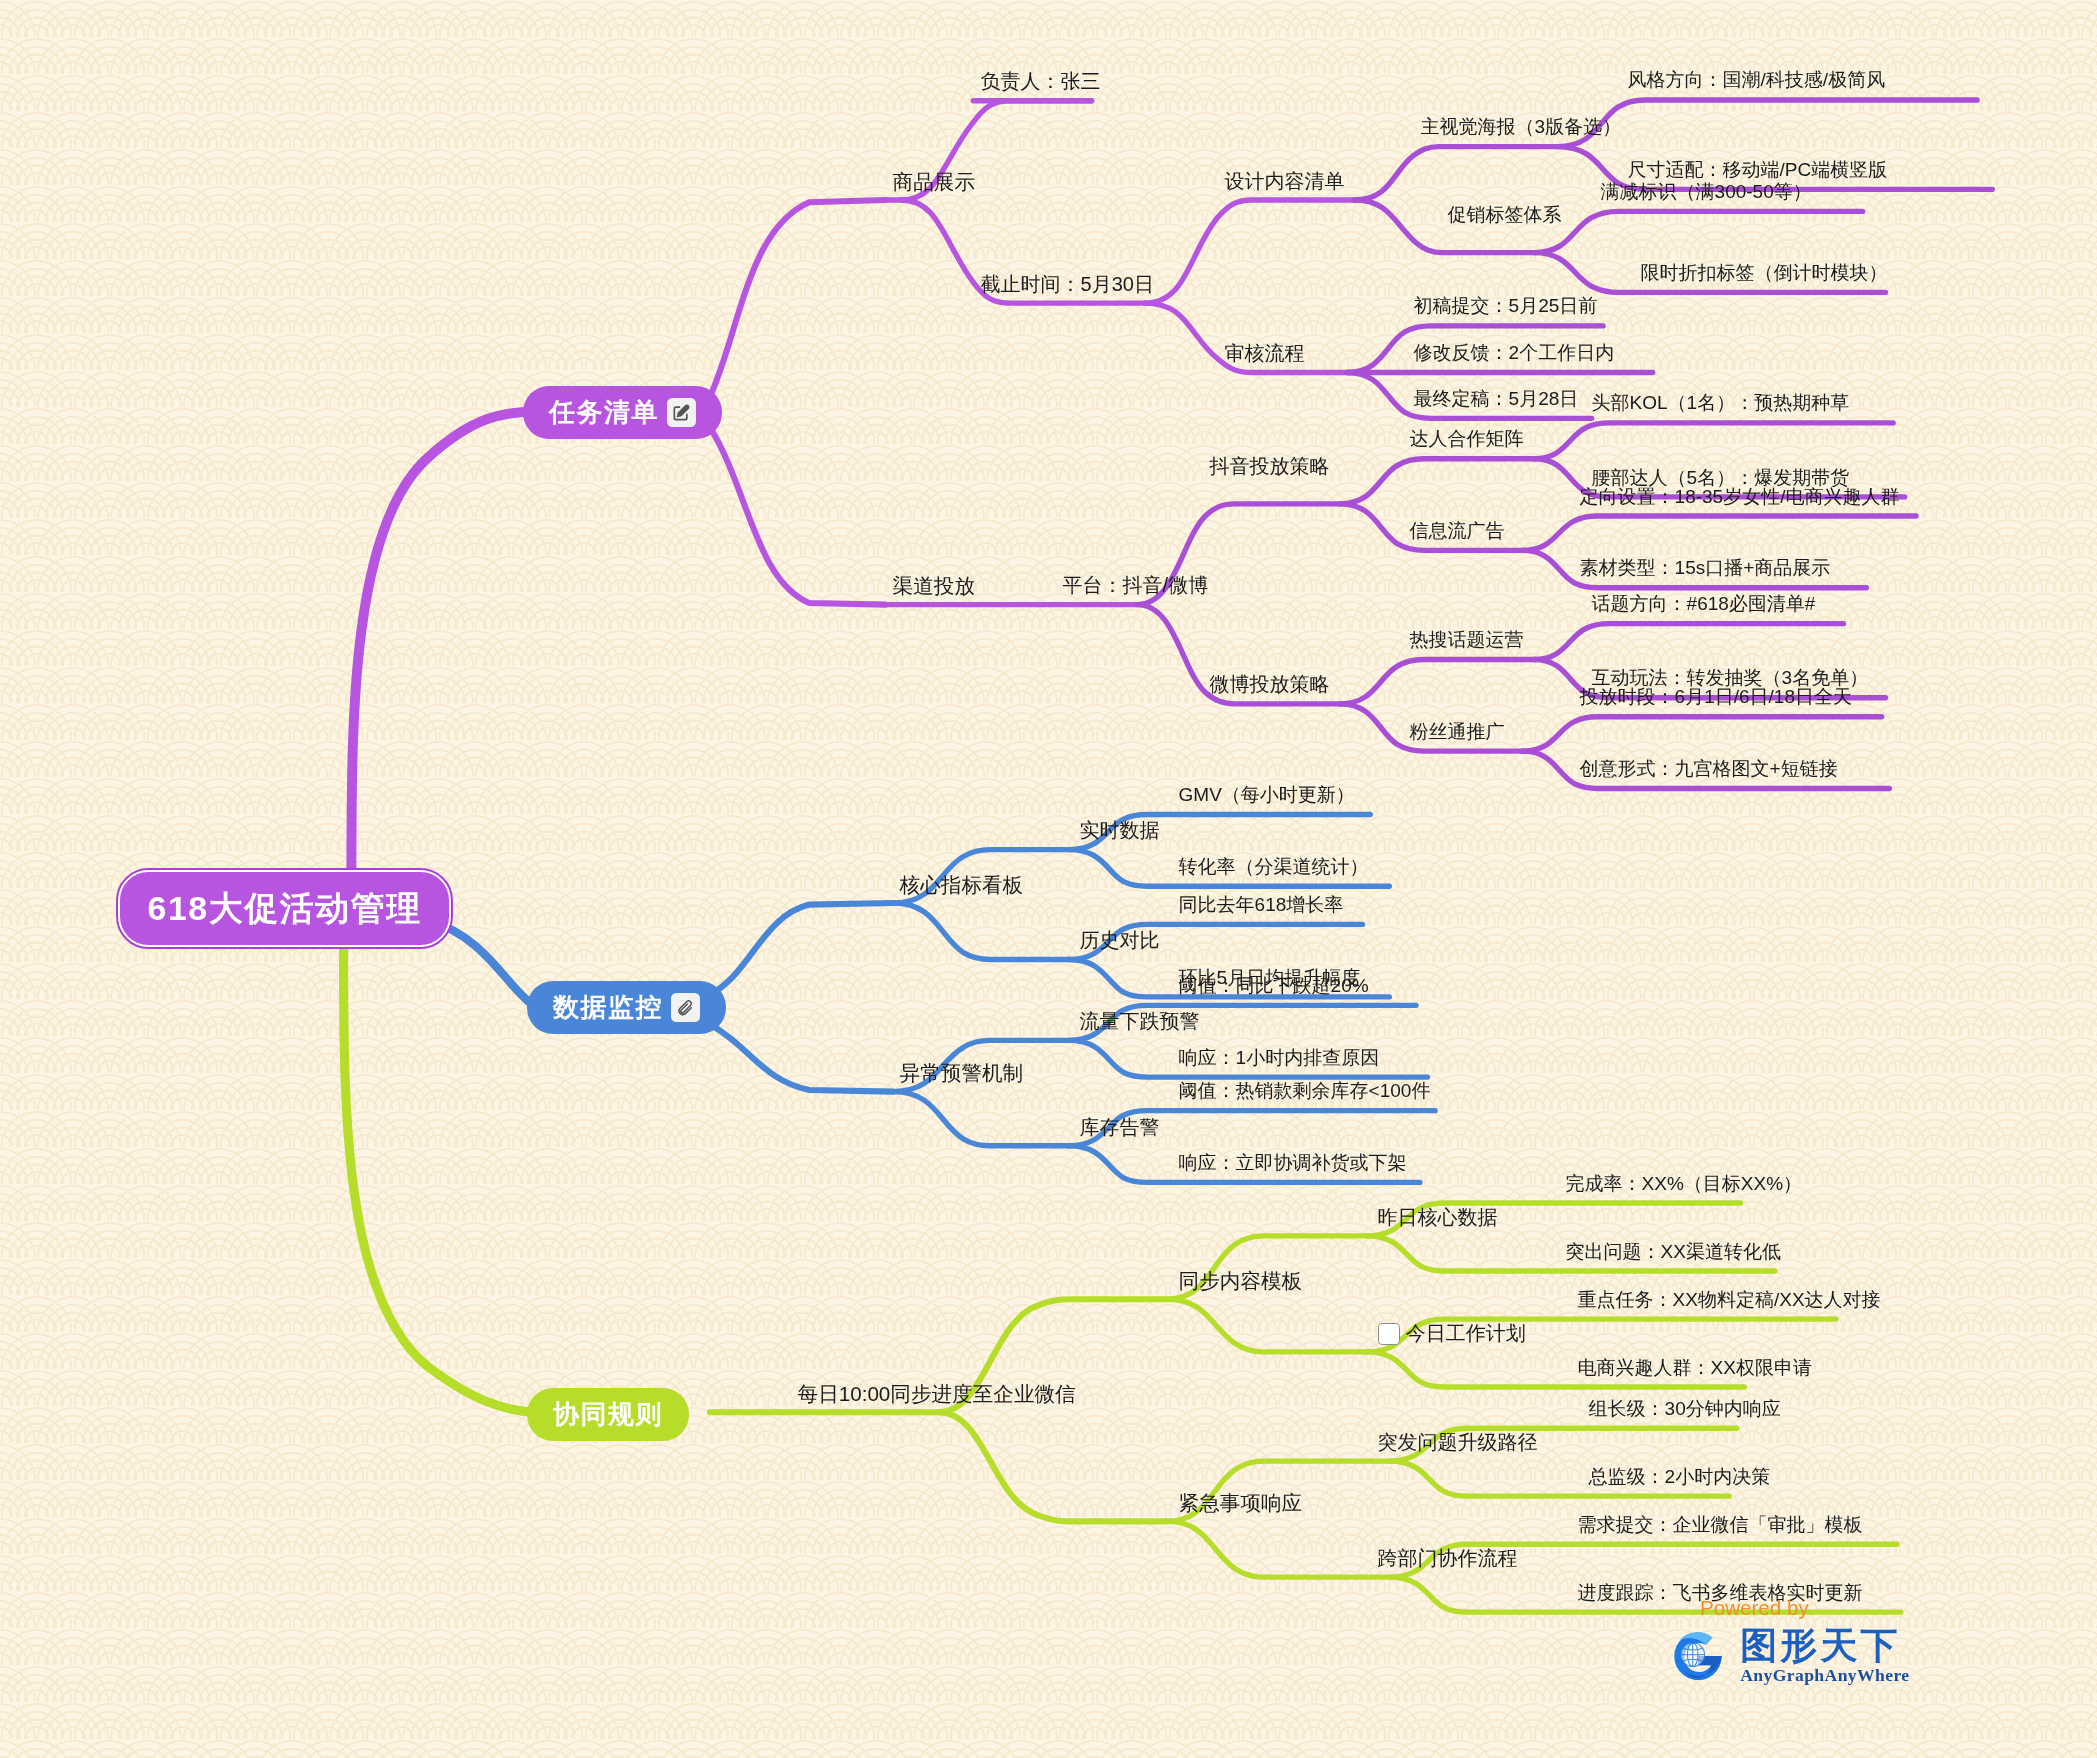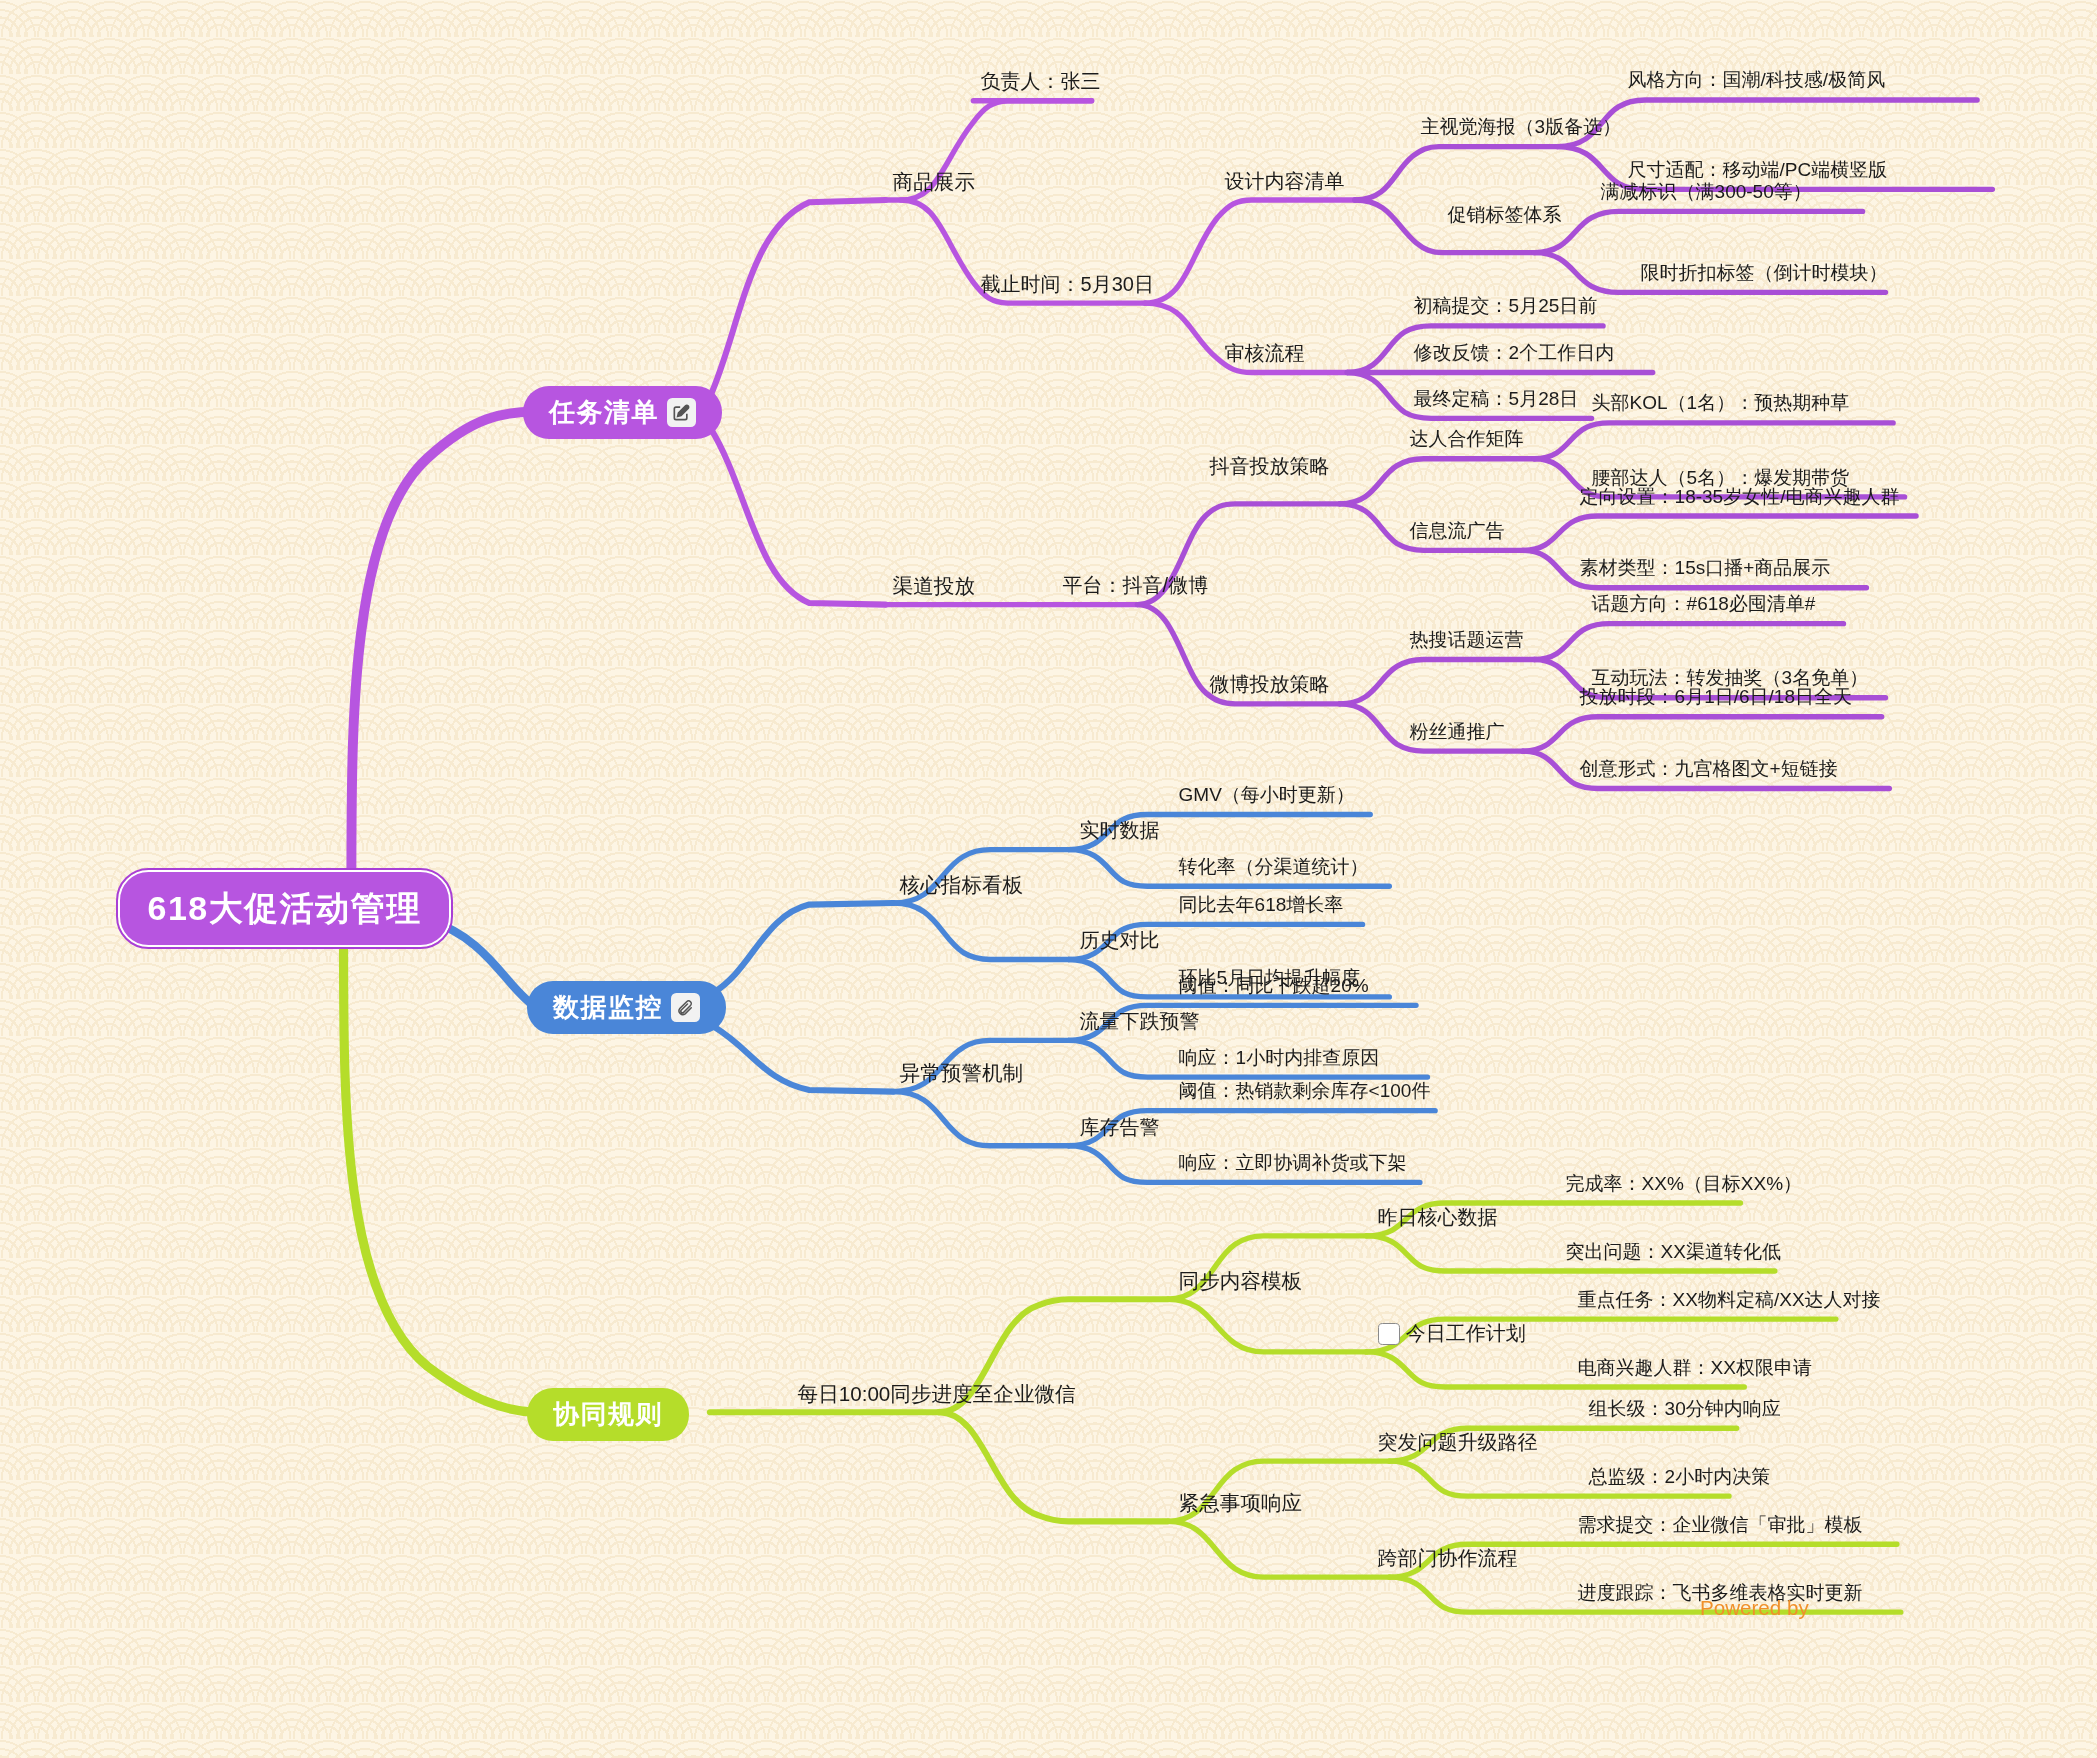--- a/index.html
+++ b/index.html
@@ -479,14 +479,34 @@
 </div>
 <div class="node text-node leaf" style="left:1573px; top:1514px;">
   <span>需求提交：企业微信「审批」模板</span>
 </div>
 <div class="node text-node leaf" style="left:1573px; top:1582px;">
   <span>进度跟踪：飞书多维表格实时更新</span>
 </div>
 
 <div id="watermark">
   <div id="powered-by">Powered by</div>
+  <div class="logo-row">
+    <svg width="66" height="66" viewBox="0 0 100 100">
+      <path d="M72 22 A36 36 0 1 0 86 50 L50 50 L50 64 L70 64 A22 22 0 1 1 62 33 Z" fill="#1e7ae8"></path>
+      <path d="M72 22 A36 36 0 0 0 22 26 A36 36 0 0 1 62 33 Z" fill="#5bb7f5"></path>
+      <path d="M86 50 L50 50 L50 64 L70 64 A22 22 0 0 1 30 74 A36 36 0 0 0 86 50 Z" fill="#1b5fc1"></path>
+      <circle cx="42" cy="48" r="18" fill="#ffffff" opacity="0.55"></circle>
+      <g stroke="#1e7ae8" stroke-width="1.6" fill="none" opacity="0.85">
+        <circle cx="42" cy="48" r="18"></circle>
+        <ellipse cx="42" cy="48" rx="8" ry="18"></ellipse>
+        <line x1="24" y1="48" x2="60" y2="48"></line>
+        <line x1="42" y1="30" x2="42" y2="66"></line>
+        <path d="M26 38 Q42 44 58 38"></path>
+        <path d="M26 58 Q42 52 58 58"></path>
+      </g>
+    </svg>
+    <div class="logo-text-col">
+      <div id="brand-cn">图形天下</div>
+      <div id="brand-en">AnyGraphAnyWhere</div>
+    </div>
+  </div>
 </div>
 
 
 </body></html>

